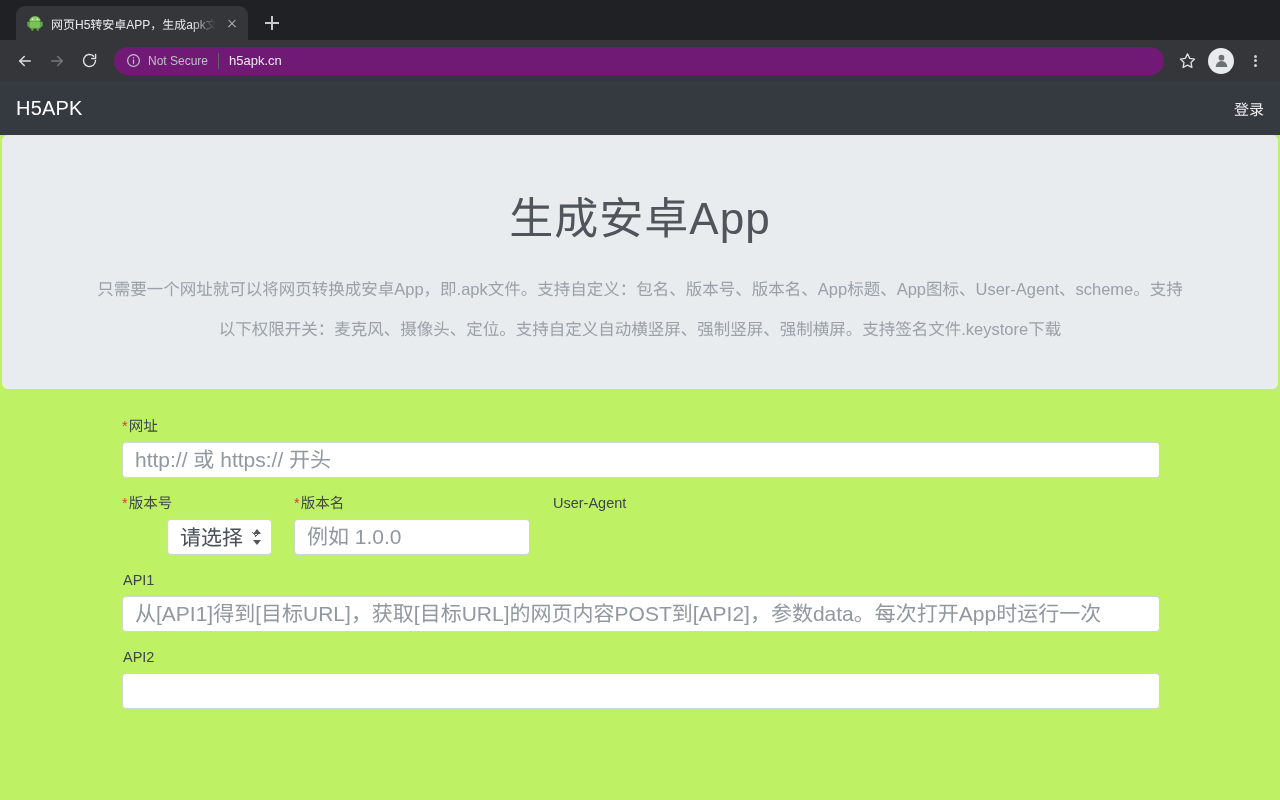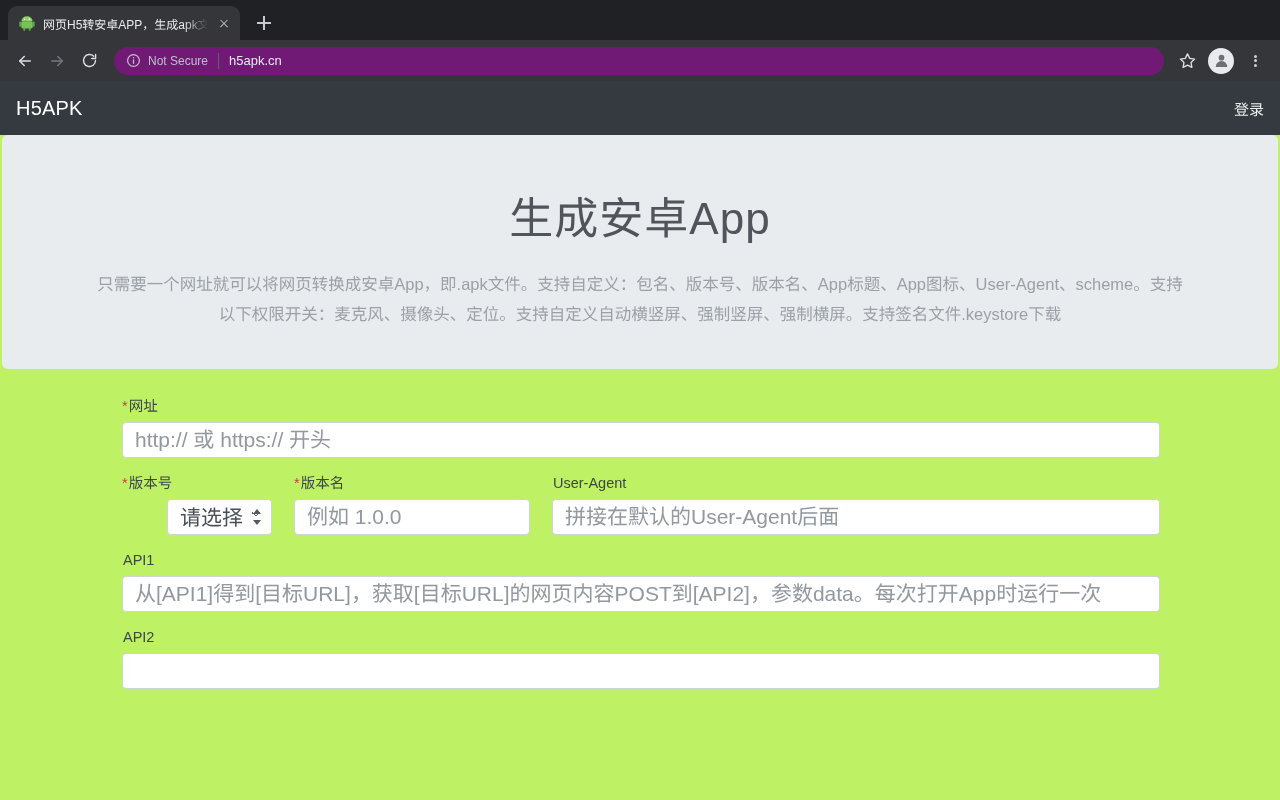--- a/index.html
+++ b/index.html
@@ -13,21 +13,21 @@
   }
 
   
   .browser { width: 1280px; height: 800px; display: flex; flex-direction: column; }
 
   .tabstrip {
     height: 40px;
     background: #202124;
     display: flex;
     align-items: flex-end;
-    padding-left: 8px;
+    padding-left: 16px;
     flex: 0 0 40px;
   }
   .tab {
     height: 34px;
     width: 232px;
     background: #35363a;
     border-radius: 9px 9px 0 0;
     display: flex;
     align-items: center;
     padding: 0 8px 0 11px;
@@ -162,21 +162,21 @@
   }
   .jumbo-title {
     font-size: 44px;
     color: #4f555b;
     margin: 0 0 22px;
     font-weight: 400;
     letter-spacing: 1px;
   }
   .jumbo-desc {
     font-size: 16.5px;
-    line-height: 30px;
+    line-height: 40px;
     color: #9aa1a8;
     max-width: 1100px;
     margin: 0 auto;
     font-weight: 400;
   }
 
   .form-wrap {
     padding: 28px 120px 0 122px;
   }
   .field { margin-bottom: 16px; }
@@ -341,21 +341,20 @@
               <option>请选择</option>
             </select>
           </div>
         </div>
         <div class="field col-vname">
           <label class="flabel"><span class="req">*</span><span>版本名</span></label>
           <input class="ctrl" type="text" placeholder="例如 1.0.0" style="">
         </div>
         <div class="field col-ua">
           <label class="flabel"><span class="req"></span><span>User-Agent</span></label>
-          <input class="ctrl" type="text" placeholder="拼接在默认的User-Agent后面" style="">
         </div>
       </div>
 
       <div class="field">
         <label class="flabel"><span class="req"></span><span>API1</span></label>
         <input class="ctrl" type="text" placeholder="从[API1]得到[目标URL]，获取[目标URL]的网页内容POST到[API2]，参数data。每次打开App时运行一次" style="">
       </div>
 
       <div class="field">
         <label class="flabel"><span class="req"></span><span>API2</span></label>

